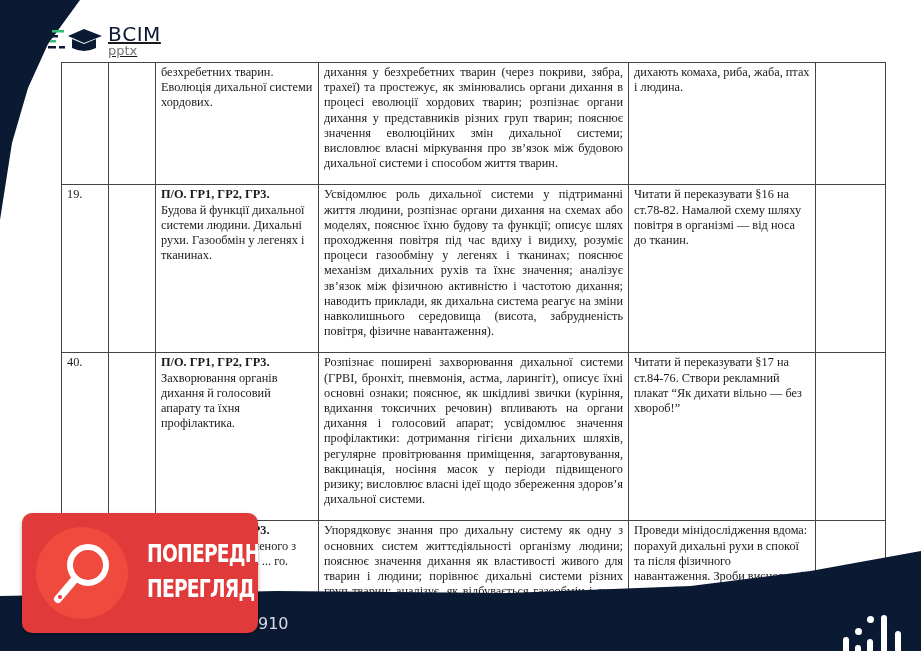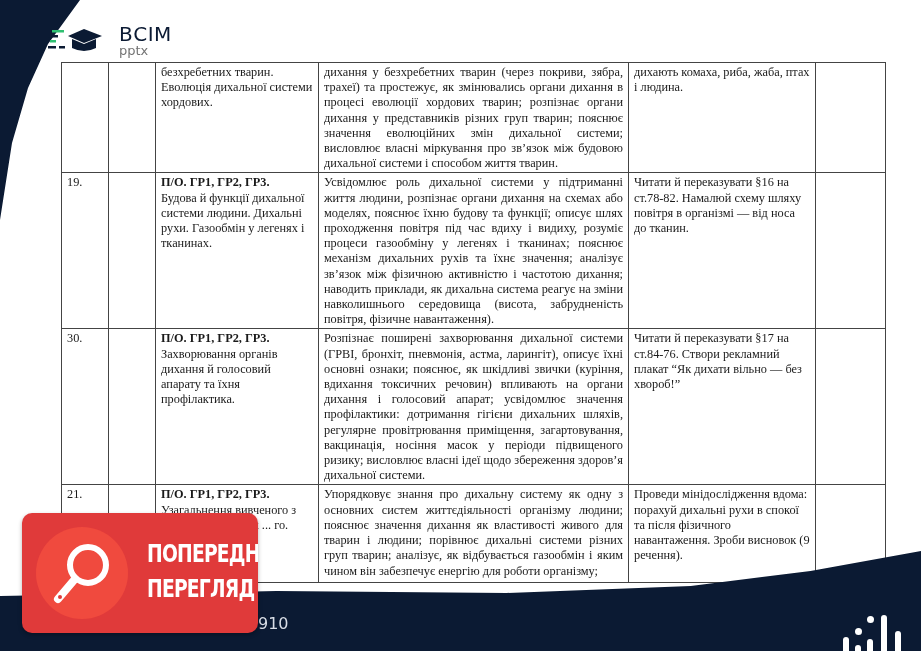--- a/index.html
+++ b/index.html
@@ -27,35 +27,35 @@
   }
   .bars {
     position:absolute; right:10px; bottom:0; width:70px; height:45px;
   }
   .bar { position:absolute; bottom:-6px; width:6px; background:#ffffff; border-radius:3px; }
   .dot { position:absolute; width:7px; height:7px; border-radius:50%; background:#ffffff; }
 
   
   .logo { position:absolute; left:48px; top:24px; display:flex; align-items:center; }
   .logo-mark { width:56px; height:30px; position:relative; }
-  .logo-text { margin-left:15px; line-height:1; font-family:"DejaVu Sans", sans-serif; }
+  .logo-text { margin-left:4px; line-height:1; font-family:"DejaVu Sans", sans-serif;text-decoration:underline; }
   .logo-title { font-size:20px; color:#0b1a33; letter-spacing:0.5px; }
   .logo-sub { font-size:13px; color:#737373; margin-top:0px; }
 
   
   table.plan {
     position:absolute; left:61px; top:62px;
     border-collapse:collapse; table-layout:fixed;
     width:824px;
     font-size:12.3px; line-height:15.2px;
   }
   table.plan td {
     border:1px solid #444;
     vertical-align:top;
-    padding:2px 5px 1px 5px;
+    padding:2px 5px 13px 5px;
   }
   td.num { }
   td.just { text-align:justify;margin-left:32px; }
   .bold { font-weight:bold; }
 
   
   .preview {
     position:absolute; left:22px; top:513px; width:236px; height:120px;
     background:#e03a3a; border-radius:10px;
     box-shadow:0 2px 4px rgba(0,0,0,0.3);
@@ -120,21 +120,21 @@
     <td></td>
     <td>
       <div class="bold">П/О. ГР1, ГР2, ГР3.</div>
       <div>Будова й функції дихальної системи людини. Дихальні рухи. Газообмін у легенях і тканинах.</div>
     </td>
     <td class="just">Усвідомлює роль дихальної системи у підтриманні життя людини, розпізнає органи дихання на схемах або моделях, пояснює їхню будову та функції; описує шлях проходження повітря під час вдиху і видиху, розуміє процеси газообміну у легенях і тканинах; пояснює механізм дихальних рухів та їхнє значення; аналізує зв’язок між фізичною активністю і частотою дихання; наводить приклади, як дихальна система реагує на зміни навколишнього середовища (висота, забрудненість повітря, фізичне навантаження).</td>
     <td>Читати й переказувати §16 на ст.78-82. Намалюй схему шляху повітря в організмі — від носа до тканин.</td>
     <td></td>
   </tr>
   <tr style="height:148px">
-    <td class="num">30.</td>
+    <td class="num">40.</td>
     <td></td>
     <td>
       <div class="bold">П/О. ГР1, ГР2, ГР3.</div>
       <div>Захворювання органів дихання й голосовий апарату та їхня профілактика.</div>
     </td>
     <td class="just">Розпізнає поширені захворювання дихальної системи (ГРВІ, бронхіт, пневмонія, астма, ларингіт), описує їхні основні ознаки; пояснює, як шкідливі звички (куріння, вдихання токсичних речовин) впливають на органи дихання і голосовий апарат; усвідомлює значення профілактики: дотримання гігієни дихальних шляхів, регулярне провітрювання приміщення, загартовування, вакцинація, носіння масок у періоди підвищеного ризику; висловлює власні ідеї щодо збереження здоров’я дихальної системи.</td>
     <td>Читати й переказувати §17 на ст.84-76. Створи рекламний плакат “Як дихати вільно — без хвороб!”</td>
     <td></td>
   </tr>
   <tr style="height:98px">

